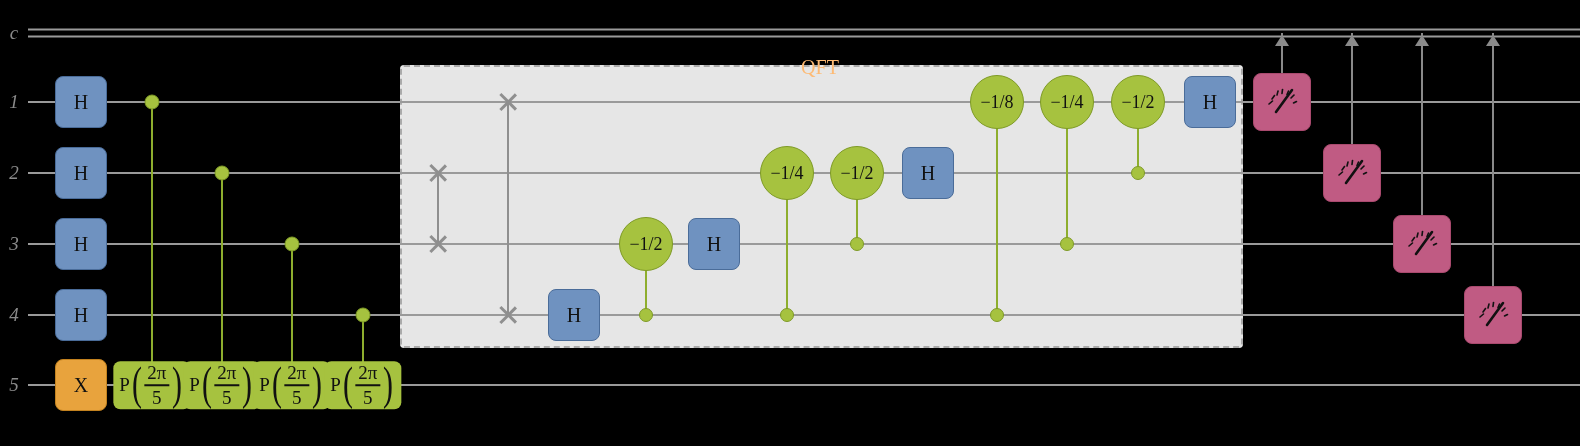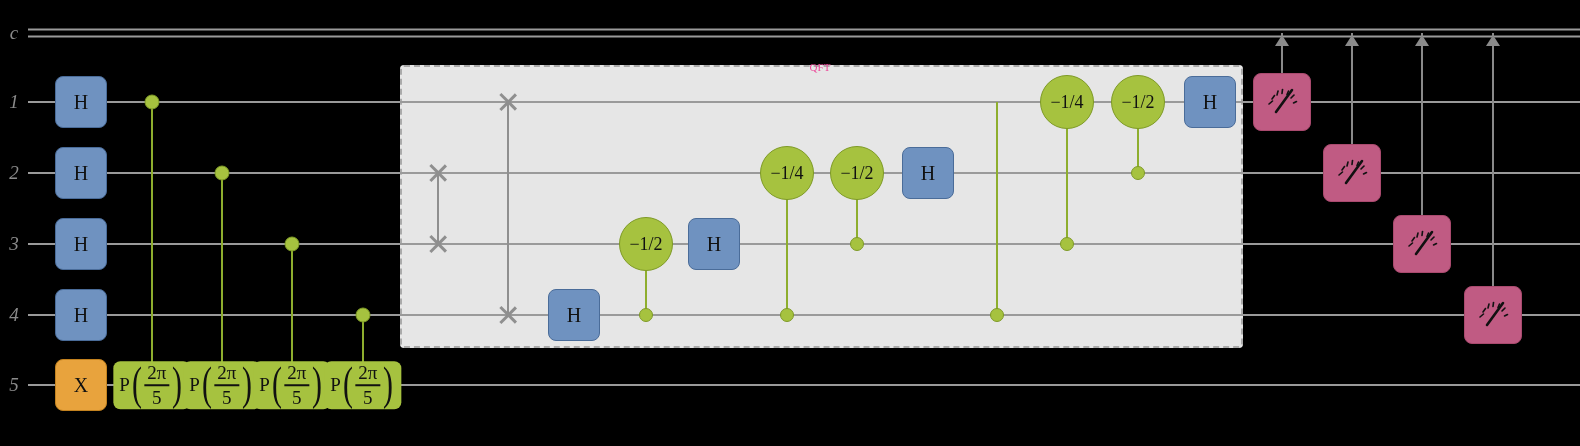--- a/index.html
+++ b/index.html
@@ -7,21 +7,21 @@
   #stage{position:relative;width:1580px;height:446px;background:#000;overflow:hidden;}
 
   .wire-label{position:absolute;color:#8a8a8a;font-style:italic;font-size:19px;
     font-family:"Liberation Serif",serif;transform:translate(-50%,-50%);white-space:nowrap;}
 
   .qwire{position:absolute;height:2px;background:#9a9a9a;transform:translateY(-50%);}
   .cwire{position:absolute;height:5px;transform:translateY(-50%);
     border-top:2px solid #9a9a9a;border-bottom:2px solid #9a9a9a;}
 
   .qft-box{position:absolute;background:#e6e6e6;border:2px dashed #aaaaaa;border-radius:4px;box-sizing:border-box;}
-  .qft-label{position:absolute;color:#ec4899;font-size:11px;font-family:"Liberation Serif",serif;
+  .qft-label{position:absolute;color:#fdba74;font-size:20px;font-family:"Liberation Serif",serif;
     transform:translate(-50%,-50%);white-space:nowrap;}
 
   .gbox{position:absolute;border-radius:8px;transform:translate(-50%,-50%);
     display:flex;align-items:center;justify-content:center;box-sizing:border-box;}
   .gbox-h{background:#6f92c0;border:1px solid #4a6c99;color:#111;font-size:20px;
     font-family:"Liberation Serif",serif;}
   .gbox-x{background:#e8a33d;border:1px solid #c3821f;color:#111;font-size:20px;
     font-family:"Liberation Serif",serif;}
 
   .pgate{position:absolute;border-radius:50%;background:#a6c23f;border:1.5px solid #7e9a26;
@@ -143,20 +143,21 @@
     <div class="ctrl-dot" style="left: 646px; top: 315px; width: 12px; height: 12px;"></div>
     <div class="pgate" style="left: 646px; top: 244px; width: 52px; height: 52px;">−1/2</div>
     <div class="ctrl-line" style="left: 787px; top: 173px; height: 142px;"></div>
     <div class="ctrl-dot" style="left: 787px; top: 315px; width: 12px; height: 12px;"></div>
     <div class="pgate" style="left: 787px; top: 173px; width: 52px; height: 52px;">−1/4</div>
     <div class="ctrl-line" style="left: 857px; top: 173px; height: 71px;"></div>
     <div class="ctrl-dot" style="left: 857px; top: 244px; width: 12px; height: 12px;"></div>
     <div class="pgate" style="left: 857px; top: 173px; width: 52px; height: 52px;">−1/2</div>
     <div class="ctrl-line" style="left: 997px; top: 102px; height: 213px;"></div>
     <div class="ctrl-dot" style="left: 997px; top: 315px; width: 12px; height: 12px;"></div>
+    <div class="pgate" style="left: 997px; top: 102px; width: 52px; height: 52px;">−1/8</div>
     <div class="ctrl-line" style="left: 1067px; top: 102px; height: 142px;"></div>
     <div class="ctrl-dot" style="left: 1067px; top: 244px; width: 12px; height: 12px;"></div>
     <div class="pgate" style="left: 1067px; top: 102px; width: 52px; height: 52px;">−1/4</div>
     <div class="ctrl-line" style="left: 1138px; top: 102px; height: 71px;"></div>
     <div class="ctrl-dot" style="left: 1138px; top: 173px; width: 12px; height: 12px;"></div>
     <div class="pgate" style="left: 1138px; top: 102px; width: 52px; height: 52px;">−1/2</div>
     <div class="gbox gbox-h" style="left: 81px; top: 102px; width: 52px; height: 52px;">H</div>
     <div class="gbox gbox-h" style="left: 81px; top: 173px; width: 52px; height: 52px;">H</div>
     <div class="gbox gbox-h" style="left: 81px; top: 244px; width: 52px; height: 52px;">H</div>
     <div class="gbox gbox-h" style="left: 81px; top: 315px; width: 52px; height: 52px;">H</div>

